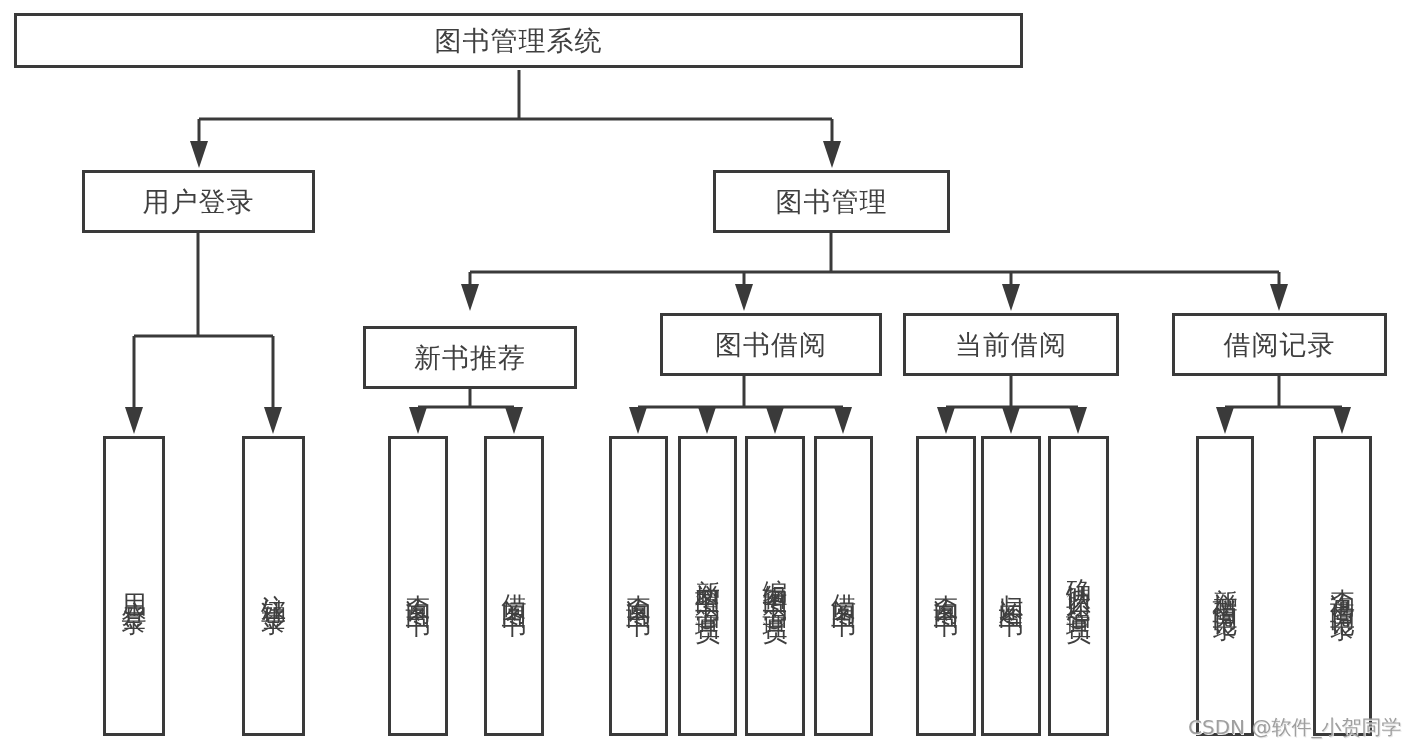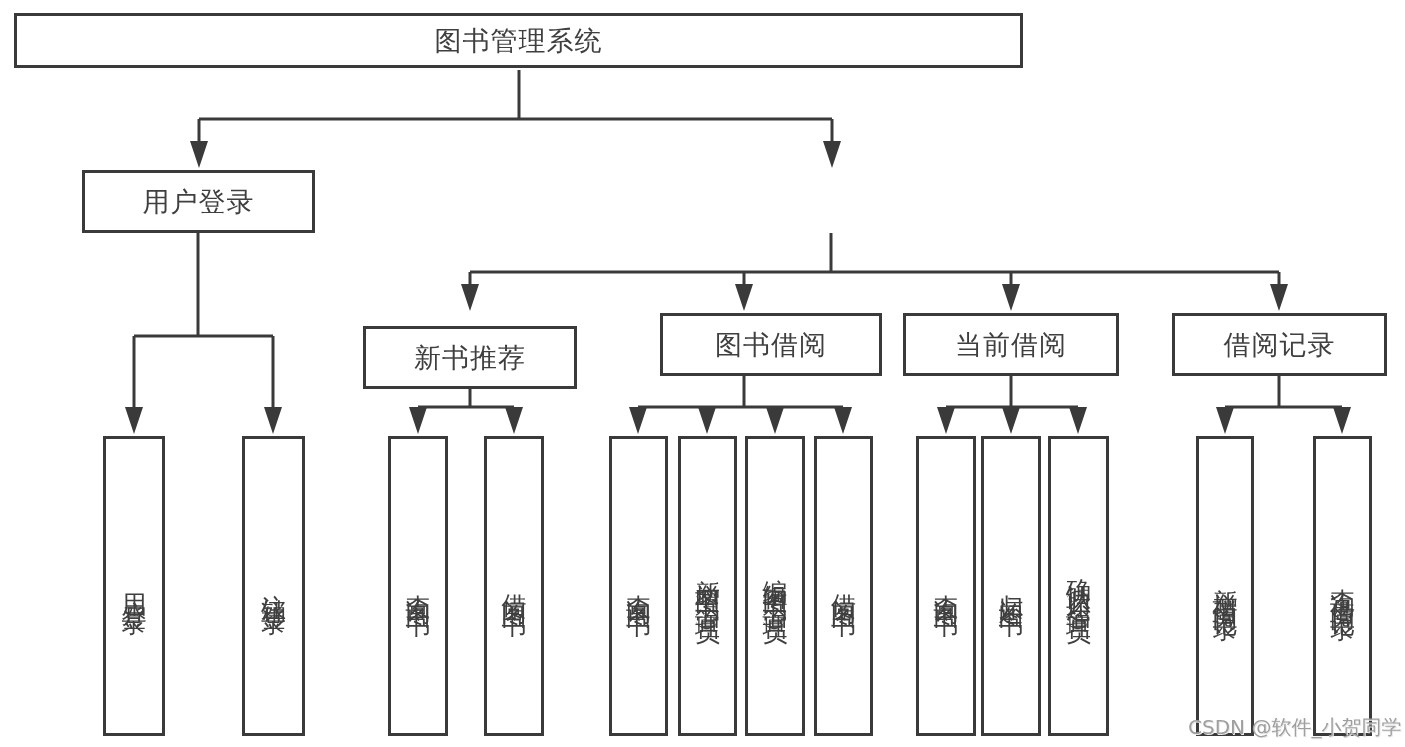--- a/index.html
+++ b/index.html
@@ -84,20 +84,23 @@
       <polygon points="1342,434 1333,407 1351,407" fill="#3a3a3a"></polygon>
     </svg>
 
   <div class="node h" style="left:14px;top:13px;width:1009px;height:55px;">
     <span class="lbl">图书管理系统</span>
   </div>
 
   <div class="node h" style="left:82px;top:170px;width:233px;height:63px;">
     <span class="lbl">用户登录</span>
   </div>
+  <div class="node h" style="left:713px;top:170px;width:237px;height:63px;">
+    <span class="lbl">图书管理</span>
+  </div>
 
   <div class="node h" style="left:363px;top:313px;width:214px;height:63px;margin-top:13px;">
     <span class="lbl">新书推荐</span>
   </div>
   <div class="node h" style="left:633px;top:313px;width:222px;height:63px;margin-left:27px;">
     <span class="lbl">图书借阅</span>
   </div>
   <div class="node h" style="left:903px;top:313px;width:216px;height:63px;">
     <span class="lbl">当前借阅</span>
   </div>

